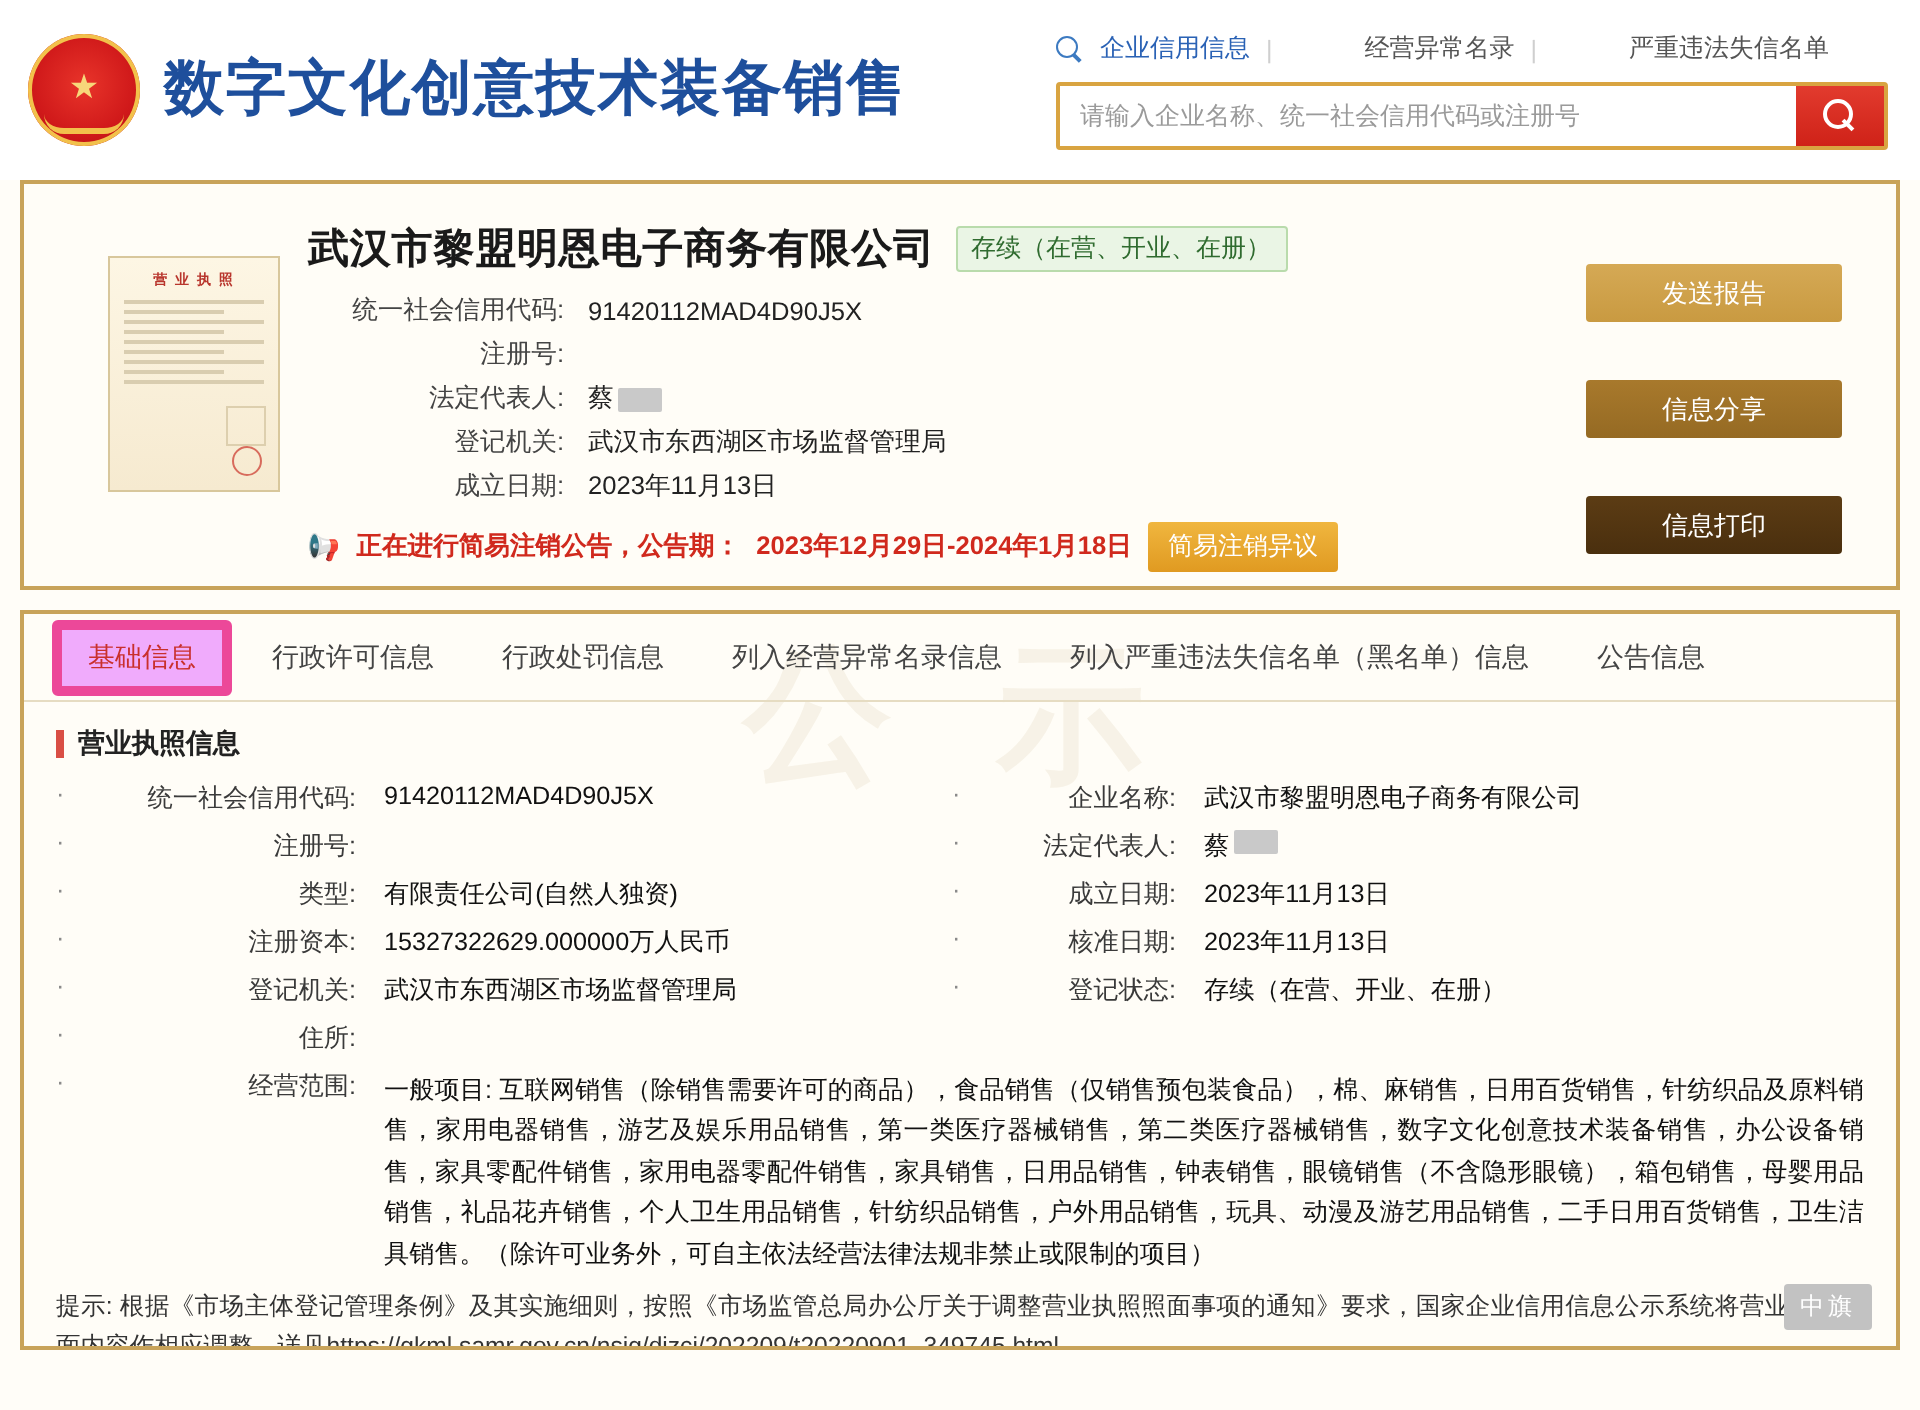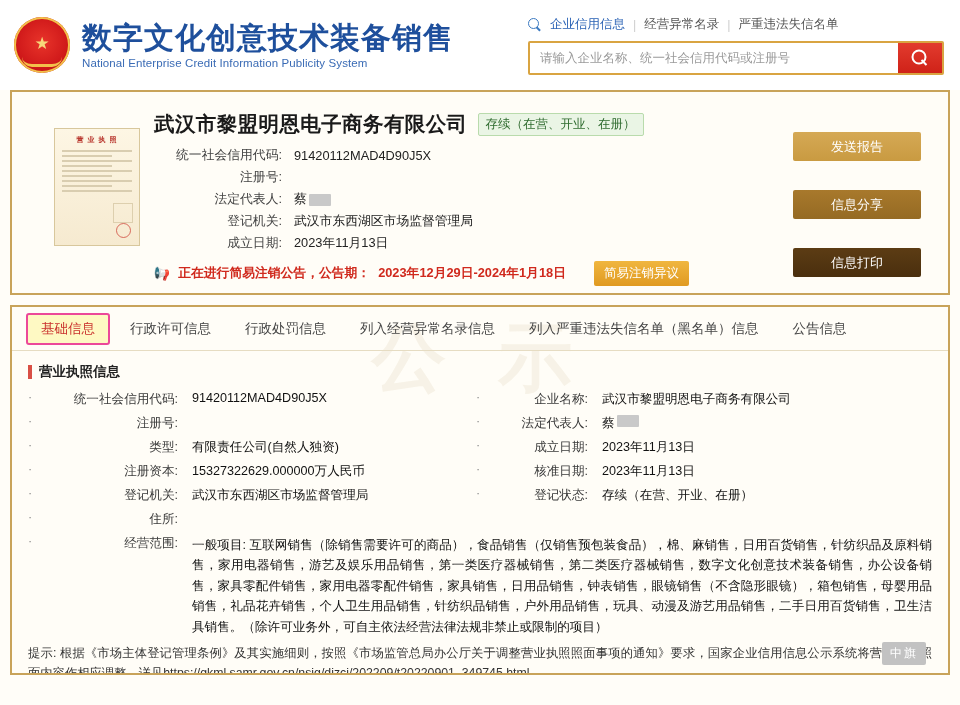--- a/index.html
+++ b/index.html
@@ -92,21 +92,21 @@
   }
   .navline .magnifier::after {
     content: "";
     position: absolute;
     width: 5px; height: 1.6px;
     background: #3c7ac1;
     transform: rotate(45deg);
     left: 8px; top: 10px;
   }
   .navlink { color: #2a62b5; cursor: pointer; }
-  .navlink.plain { color: #555; }
+  .navlink.plain { color: #555; margin-left: 38px; }
   .navsep { color: #cfcfcf; }
   .searchbar {
     display: flex;
     height: 34px;
     border: 2px solid #d9a441;
     background: #fff;
     border-radius: 2px;
     overflow: hidden;
     justify-content: flex-end;
   }
@@ -245,21 +245,20 @@
   .notice-dates { color: #d0291d; }
   .notice-btn {
     background: linear-gradient(#f0b63f, #e09a21);
     color: #fff;
     border: 0;
     font-size: 12.5px;
     padding: 4px 10px;
     border-radius: 2px;
     cursor: pointer;
     font-family: "Liberation Sans", sans-serif;
-    margin-left: 20px;
   }
   .action-col {
     width: 150px;
     flex: 0 0 auto;
     padding-top: 26px;
     display: flex;
     flex-direction: column;
     gap: 29px;
     align-items: center;
   }
@@ -308,23 +307,23 @@
     z-index: 2;
   }
   .tab {
     font-size: 13.5px;
     color: #444;
     padding: 6px 14px;
     cursor: pointer;
     white-space: nowrap;
   }
   .tab.active {
-    background: #fef9c3;
+    background: #f0abfc;
     color: #c9302c;
-    border: 2px solid #ec4899;
+    border: 5px solid #ec4899;
     border-radius: 3px;
     padding: 5px 13px;
   }
   .section-title {
     display: flex; align-items: center; gap: 7px;
     margin: 12px 0 10px 16px;
     font-size: 13.5px;
     color: #222;
     font-weight: bold;
     position: relative; z-index: 2;
@@ -367,21 +366,21 @@
   .note {
     position: relative; z-index: 2;
     margin: 6px 16px 0 16px;
     font-size: 12.3px;
     color: #333;
     line-height: 1.6;
     text-align: justify;
   }
   .corner-logo {
     position: absolute;
-    right: 22px; bottom: 8px;
+    right: 12px; bottom: 8px;
     background: #c2c2c2;
     color: #fff;
     font-size: 12px;
     padding: 3px 8px;
     border-radius: 2px;
     letter-spacing: 2px;
     z-index: 3;
   }
 </style>
 </head>
@@ -389,21 +388,20 @@
 
 <div class="page">
 
   <div class="header">
     <div class="emblem">
       <span class="star">★</span>
       <span class="ears"></span>
     </div>
     <div class="brand">
       <div class="cn">数字文化创意技术装备销售</div>
-      <div class="en">National Enterprise Credit Information Publicity System</div>
     </div>
 
     <div class="header-right">
       <div class="navline">
         <span class="magnifier"></span>
         <span class="navlink">企业信用信息</span>
         <span class="navsep">|</span>
         <span class="navlink plain">经营异常名录</span>
         <span class="navsep">|</span>
         <span class="navlink plain">严重违法失信名单</span>

